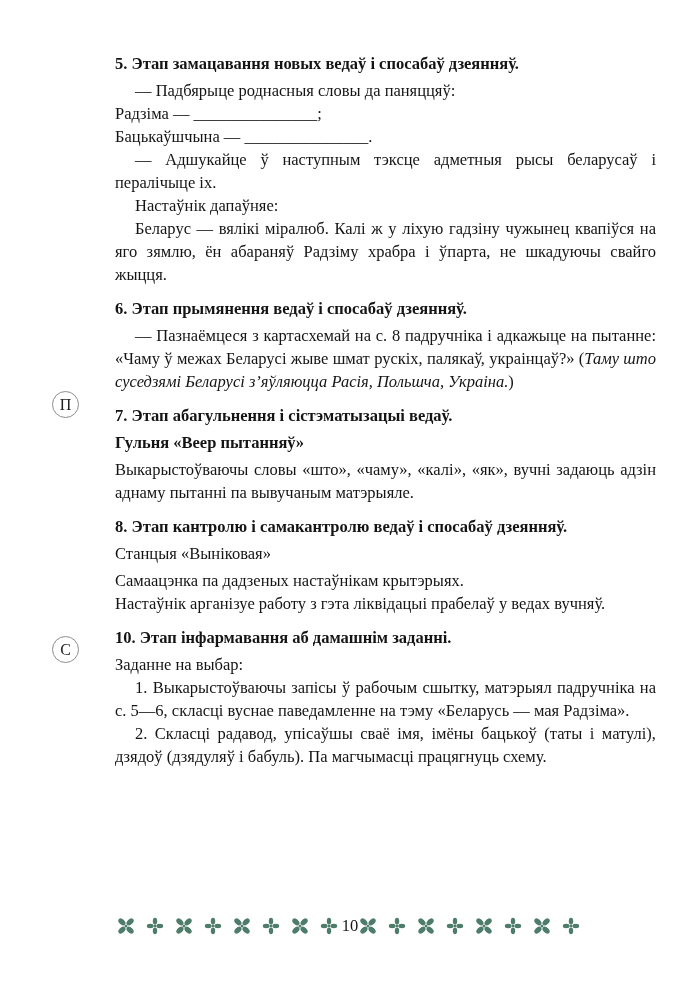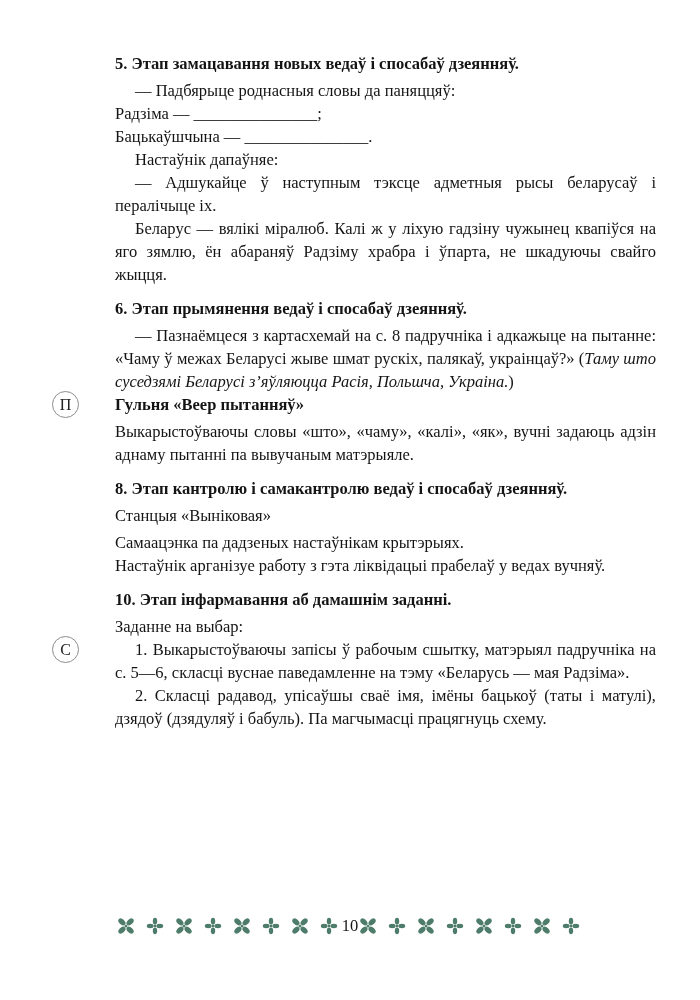--- a/index.html
+++ b/index.html
@@ -83,29 +83,30 @@
         <circle cx="10" cy="10" r="1.3"></circle>
       </g>
     </defs>
   </svg>
 
   <div class="content">
     <p class="h first">5. Этап замацавання новых ведаў і спосабаў дзеянняў.</p>
     <p class="ind">— Падбярыце роднасныя словы да паняццяў:</p>
     <p>Радзіма — _______________;</p>
     <p>Бацькаўшчына — _______________.</p>
+    <p class="ind">— Адшукайце ў наступным тэксце адметныя рысы беларусаў і пералічыце іх.</p>
     <p class="ind">Настаўнік дапаўняе:</p>
-    <p class="ind">— Адшукайце ў наступным тэксце адметныя рысы беларусаў і пералічыце іх.</p>
     <p class="ind">Беларус — вялікі міралюб. Калі ж у ліхую гадзіну чужынец квапіўся на яго зямлю, ён абараняў Радзіму храбра і ўпарта, не шкадуючы свайго жыцця.</p>
 
     <p class="h">6. Этап прымянення ведаў і спосабаў дзеянняў.</p>
     <p class="ind">
       <span>— Пазнаёмцеся з картасхемай на с. 8 падручніка і адкажыце на пытанне: «Чаму ў межах Беларусі жыве шмат рускіх, палякаў, украінцаў?» (</span><i>Таму што суседзямі Беларусі з’яўляюцца Расія, Польшча, Украіна.</i><span>)</span>
     </p>
 
+    <p class="h">7. Этап абагульнення і сістэматызацыі ведаў.</p>
     <p class="bi">Гульня «Веер пытанняў»</p>
     <p class="sp4">Выкарыстоўваючы словы «што», «чаму», «калі», «як», вучні задаюць адзін аднаму пытанні па вывучаным матэрыяле.</p>
 
     <p class="h">8. Этап кантролю і самакантролю ведаў і спосабаў дзеянняў.</p>
     <p>Станцыя «Выніковая»</p>
     <p class="sp4">Самаацэнка па дадзеных настаўнікам крытэрыях.</p>
 
     <p>Настаўнік арганізуе работу з гэта ліквідацыі прабелаў у ведах вучняў.</p>
 
     <p class="h">10. Этап інфармавання аб дамашнім заданні.</p>

